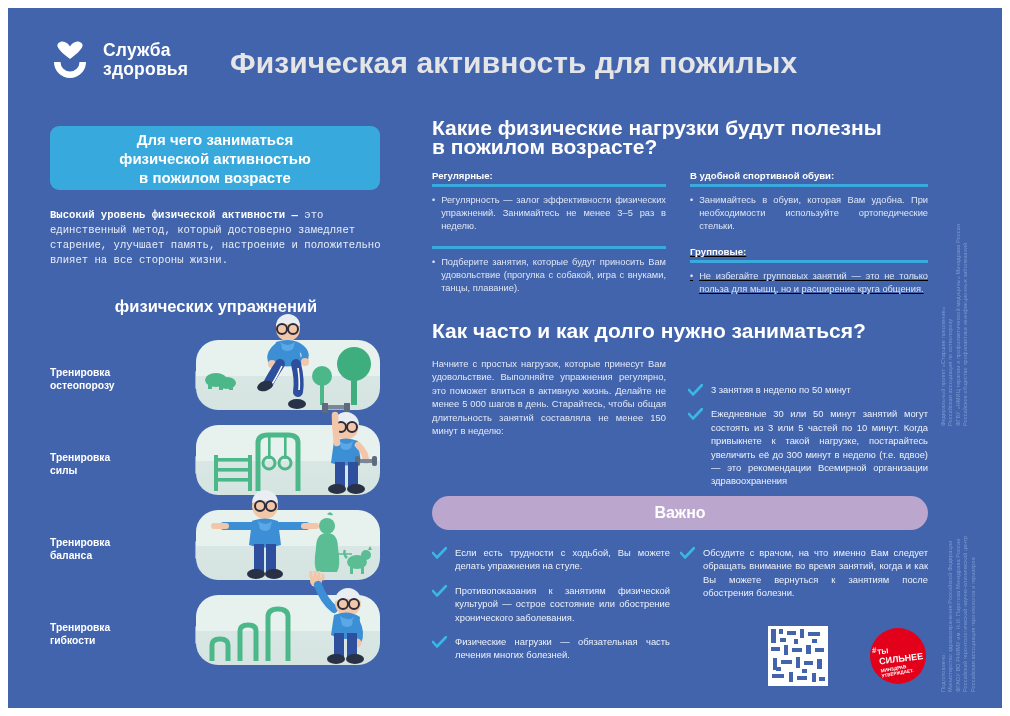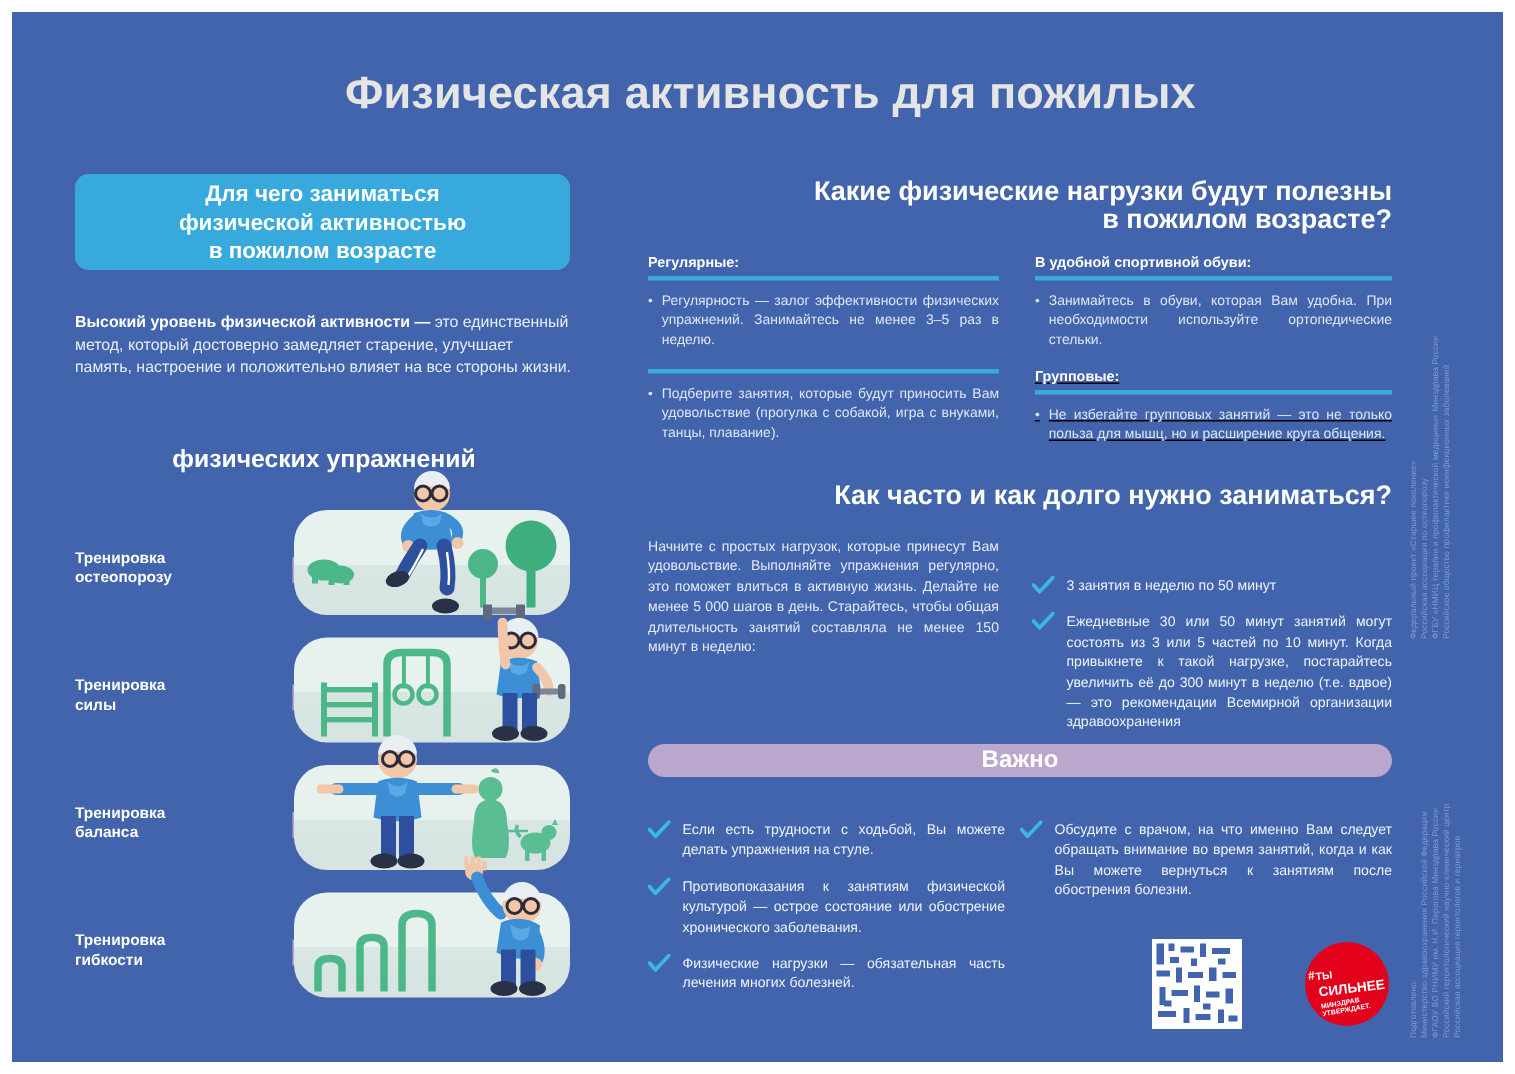--- a/index.html
+++ b/index.html
@@ -18,30 +18,30 @@
   .logo-wrap{position:absolute;left:40px;top:30px;display:flex;align-items:center;gap:11px;}
   .logo-mark{width:44px;height:44px;position:relative;}
   .logo-text{color:#fff;font-weight:bold;font-size:17.5px;line-height:19px;letter-spacing:.2px;}
   .poster-title{
     position:absolute;left:222px;top:38px;width:640px;
     color:#e5e5e5;font-size:30px;font-weight:bold;letter-spacing:.1px;
   }
 
   
   .cyan-card{
-    position:absolute;left:42px;top:108px;width:330px;height:64px;
+    position:absolute;left:42px;top:118px;width:330px;height:64px;
     background:#38a9dd;border-radius:9px;
     display:flex;align-items:center;justify-content:center;
   }
   .cyan-card p{
     margin:0;color:#ffffff;font-size:15px;font-weight:bold;line-height:19px;text-align:center;
   }
   .lead{
     position:absolute;left:42px;top:200px;width:332px;
-    color:#e8edf7;font-size:10.6px;line-height:15px;
+    color:#e8edf7;font-size:10.6px;line-height:15px;font-family:Liberation Mono, monospace;
   }
   .lead b{color:#ffffff;}
   .sub-head{
     position:absolute;left:42px;top:268px;width:332px;
     color:#ffffff;font-size:16.5px;font-weight:bold;line-height:20px;text-align:center;
   }
 
   .train-rows{position:absolute;left:42px;top:330px;width:340px;}
   .train-row{position:relative;height:85px;}
   .train-label{
@@ -58,35 +58,35 @@
   .panel{
     position:relative;width:184px;height:70px;margin-bottom:15px;
     background:linear-gradient(180deg,#e7f1ee 0%,#e7f1ee 52%,#d9e7e4 52%,#d5e4e1 100%);
     border-radius:22px;overflow:visible;
   }
   .panel .inner{position:absolute;inset:0;border-radius:22px;overflow:hidden;}
   .fig{position:absolute;bottom:0;}
 
   
   .h2{
-    position:absolute;color:#ffffff;font-size:18px;font-weight:bold;
-    line-height:19px;text-align:right;
+    position:absolute;color:#ffffff;font-size:21px;font-weight:bold;
+    line-height:19px;text-align:left;
   }
   .mini-head{color:#ffffff;font-size:9.6px;font-weight:bold;padding-bottom:3px;}
   .mini-rule{height:2.5px;background:#3aa9de;margin-bottom:7px;}
   .bullet{display:flex;gap:6px;color:#dfe6f4;font-size:9.3px;line-height:13.2px;text-align:justify;}
   .bullet .dot{color:#dfe6f4;font-size:9px;line-height:13.2px;}
   .para{color:#e3e9f6;font-size:9.4px;line-height:13.4px;text-align:justify;}
 
   .check{flex:0 0 auto;width:15px;height:12px;margin-top:1px;}
   .ck-item{display:flex;gap:8px;margin-bottom:11px;}
   .ck-text{color:#eef2fa;font-size:9.4px;line-height:13.4px;text-align:justify;}
 
   .important-bar{
-    position:absolute;left:424px;top:488px;width:496px;height:22px;
+    position:absolute;left:424px;top:488px;width:496px;height:34px;
     background:#bba6ce;border-radius:17px;display:flex;align-items:center;justify-content:center;
   }
   .important-bar span{color:#ffffff;font-size:16px;font-weight:bold;}
 
   
   .vert{
     position:absolute;
     writing-mode:vertical-rl; transform:rotate(180deg);
     color:#7f9ad2;font-size:5.6px;line-height:7.4px;letter-spacing:.1px;
     white-space:pre-line;
@@ -102,20 +102,32 @@
   .rb-l1{position:absolute;left:7px;top:18px;width:42px;color:#fff;font-size:7px;font-weight:bold;transform:rotate(-7deg);}
   .rb-l2{position:absolute;left:9px;top:26px;width:40px;color:#fff;font-size:9px;font-weight:bold;transform:rotate(-7deg);}
   .rb-l3{position:absolute;left:11px;top:37px;width:40px;color:#fff;font-size:4.6px;font-weight:bold;transform:rotate(-10deg);line-height:5.4px;}
   .rb-hash{position:absolute;left:2px;top:18px;color:#fff;font-size:8px;font-weight:bold;transform:rotate(-7deg);}
 </style>
 </head>
 <body>
 
 <div id="poster">
 
+  <div class="logo-wrap">
+    <div class="logo-mark">
+      <svg width="44" height="44" viewBox="0 0 44 44">
+        <path d="M22 21 C10 12 6 6.5 12.3 4 C16.2 2.5 20 5.3 22 8.4 C24 5.3 27.8 2.5 31.7 4 C38 6.5 34 12 22 21 Z" fill="#ffffff"></path>
+        <path d="M6 24 A16 16 0 0 0 38 24 L31.5 24 A9.5 9.5 0 0 1 12.5 24 Z" fill="#ffffff"></path>
+      </svg>
+    </div>
+    <div class="logo-text">
+      <div>Служба</div>
+      <div>здоровья</div>
+    </div>
+  </div>
 
   <div class="poster-title">Физическая активность для пожилых</div>
 
   <div class="cyan-card">
     <p>
       <span>Для чего заниматься</span><br>
       <span>физической активностью</span><br>
       <span>в пожилом возрасте</span>
     </p>
   </div>

